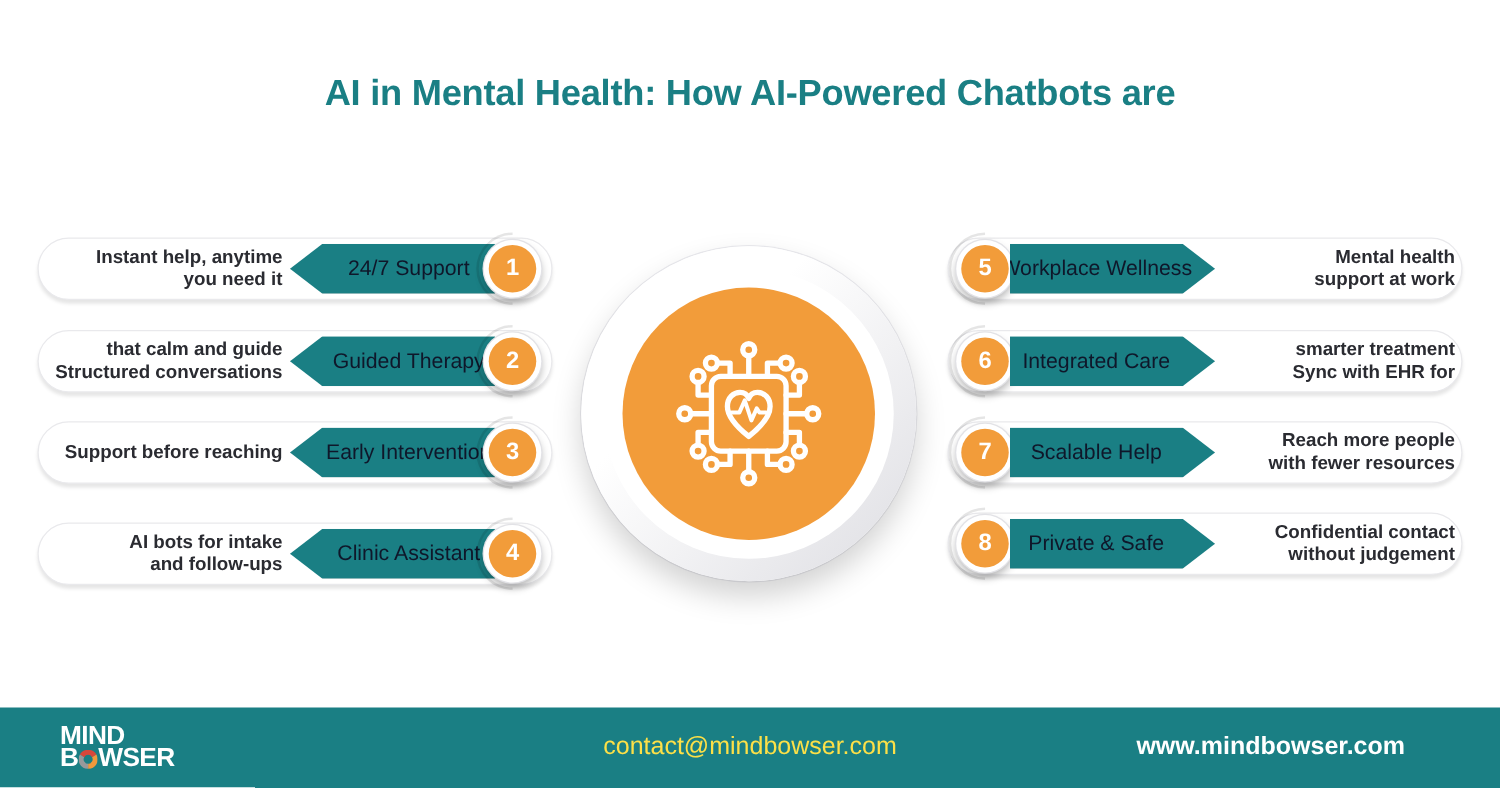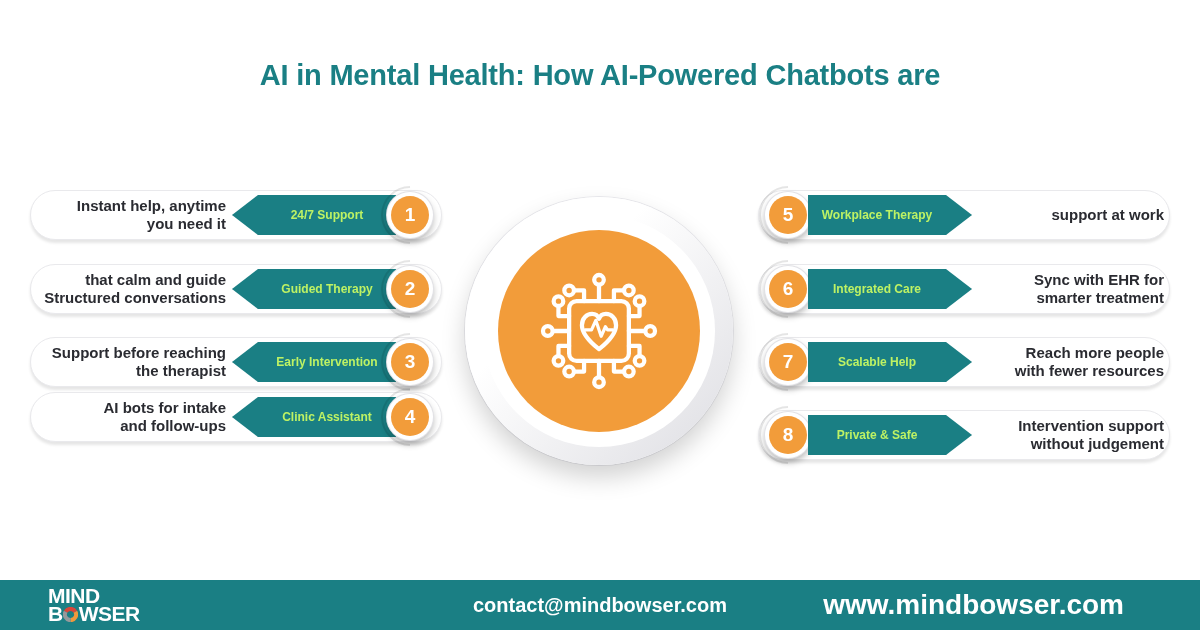--- a/index.html
+++ b/index.html
@@ -54,21 +54,21 @@
     left:202px;
     clip-path:polygon(0 50%, 26px 0, 100% 0, 100% 100%, 26px 100%);
     padding-left:26px;
   }
   .row.right .banner{
     left:50px;
     clip-path:polygon(0 0, calc(100% - 26px) 0, 100% 50%, calc(100% - 26px) 100%, 0 100%);
     padding-right:26px;
   }
   .banner-label{
-    color:#bef264;font-size:12px;font-weight:700;white-space:nowrap;
+    color:#0f172a;font-size:17px;font-weight:400;white-space:nowrap;
   }
   .num-wrap{
     position:absolute;top:2px;width:46px;height:46px;
     background:#fff;border-radius:50%;
     display:flex;align-items:center;justify-content:center;
     box-shadow:0 0 0 1px #e2e2e6, 0 4px 7px rgba(0,0,0,0.30);
   }
   .row.left .num-wrap{left:357px;}
   .row.right .num-wrap{left:7px;}
   .num-wrap::before{
@@ -93,37 +93,37 @@
   .emblem-mid{
     position:absolute;inset:18px;border-radius:50%;background:#ffffff;
   }
   .emblem-core{
     position:absolute;inset:33px;border-radius:50%;
     background:var(--orange);
     display:flex;align-items:center;justify-content:center;
   }
   
   .footer{
-    position:absolute;left:0;right:0;bottom:0;height:50px;
+    position:absolute;left:0;right:0;bottom:0;height:64px;
     background:var(--teal);
   }
   .logo{
     position:absolute;left:48px;top:50%;transform:translateY(-50%);
     color:#fff;font-weight:800;letter-spacing:-0.5px;
     font-size:21px;line-height:18px;
   }
   .logo-line{display:flex;align-items:center;}
   .swirl{width:15px;height:15px;margin:0 0.5px;display:block;}
   .footer-email{
     position:absolute;left:50%;top:50%;transform:translate(-50%,-50%);
-    color:#ffffff;font-size:20px;font-weight:700;
+    color:#fde047;font-size:20px;font-weight:400;
   }
   .footer-url{
     position:absolute;right:76px;top:50%;transform:translateY(-50%);
-    color:#fff;font-size:28px;font-weight:700;
+    color:#fff;font-size:20px;font-weight:700;
   }
 </style>
 </head>
 <body>
 
 <div class="title">
   <span>AI in Mental Health: How AI-Powered Chatbots are</span>
 </div>
 
 <div class="row left" style="top:190px">
@@ -151,68 +151,68 @@
   </div>
   <div class="num-wrap">
     <div class="num">2</div>
   </div>
 </div>
 
 <div class="row left" style="top:337px">
   <div class="card"></div>
   <div class="desc">
     <span>Support before reaching</span>
-    <span>the therapist</span>
   </div>
   <div class="banner">
     <span class="banner-label">Early Intervention</span>
   </div>
   <div class="num-wrap">
     <div class="num">3</div>
   </div>
 </div>
 
-<div class="row left" style="top:392px">
+<div class="row left" style="top:418px">
   <div class="card"></div>
   <div class="desc">
     <span>AI bots for intake</span>
     <span>and follow-ups</span>
   </div>
   <div class="banner">
     <span class="banner-label">Clinic Assistant</span>
   </div>
   <div class="num-wrap">
     <div class="num">4</div>
   </div>
 </div>
 
 <div class="row right" style="top:190px">
   <div class="card"></div>
   <div class="num-wrap">
     <div class="num">5</div>
   </div>
   <div class="banner">
-    <span class="banner-label">Workplace Therapy</span>
-  </div>
-  <div class="desc">
+    <span class="banner-label">Workplace Wellness</span>
+  </div>
+  <div class="desc">
+    <span>Mental health</span>
     <span>support at work</span>
   </div>
 </div>
 
 <div class="row right" style="top:264px">
   <div class="card"></div>
   <div class="num-wrap">
     <div class="num">6</div>
   </div>
   <div class="banner">
     <span class="banner-label">Integrated Care</span>
   </div>
   <div class="desc">
+    <span>smarter treatment</span>
     <span>Sync with EHR for</span>
-    <span>smarter treatment</span>
   </div>
 </div>
 
 <div class="row right" style="top:337px">
   <div class="card"></div>
   <div class="num-wrap">
     <div class="num">7</div>
   </div>
   <div class="banner">
     <span class="banner-label">Scalable Help</span>
@@ -225,21 +225,21 @@
 
 <div class="row right" style="top:410px">
   <div class="card"></div>
   <div class="num-wrap">
     <div class="num">8</div>
   </div>
   <div class="banner">
     <span class="banner-label">Private &amp; Safe</span>
   </div>
   <div class="desc">
-    <span>Intervention support</span>
+    <span>Confidential contact</span>
     <span>without judgement</span>
   </div>
 </div>
 
 <div class="emblem">
   <div class="emblem-mid"></div>
   <div class="emblem-core">
     <svg width="128" height="128" viewBox="0 0 120 120" fill="none" stroke="#ffffff" stroke-width="4" stroke-linecap="round" stroke-linejoin="round">
 
       <rect x="32" y="32" width="56" height="56" rx="7"></rect>

